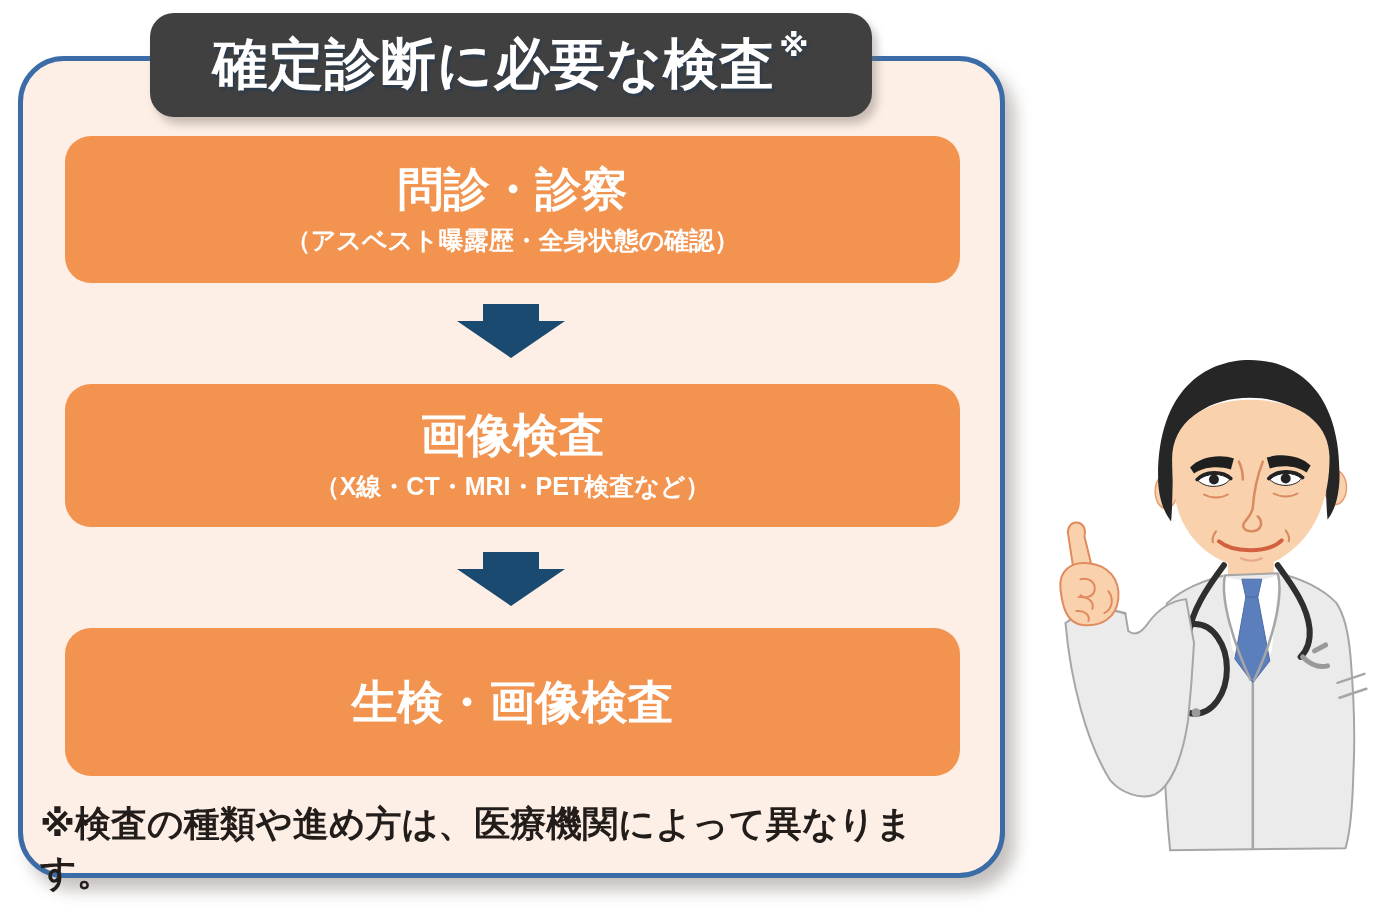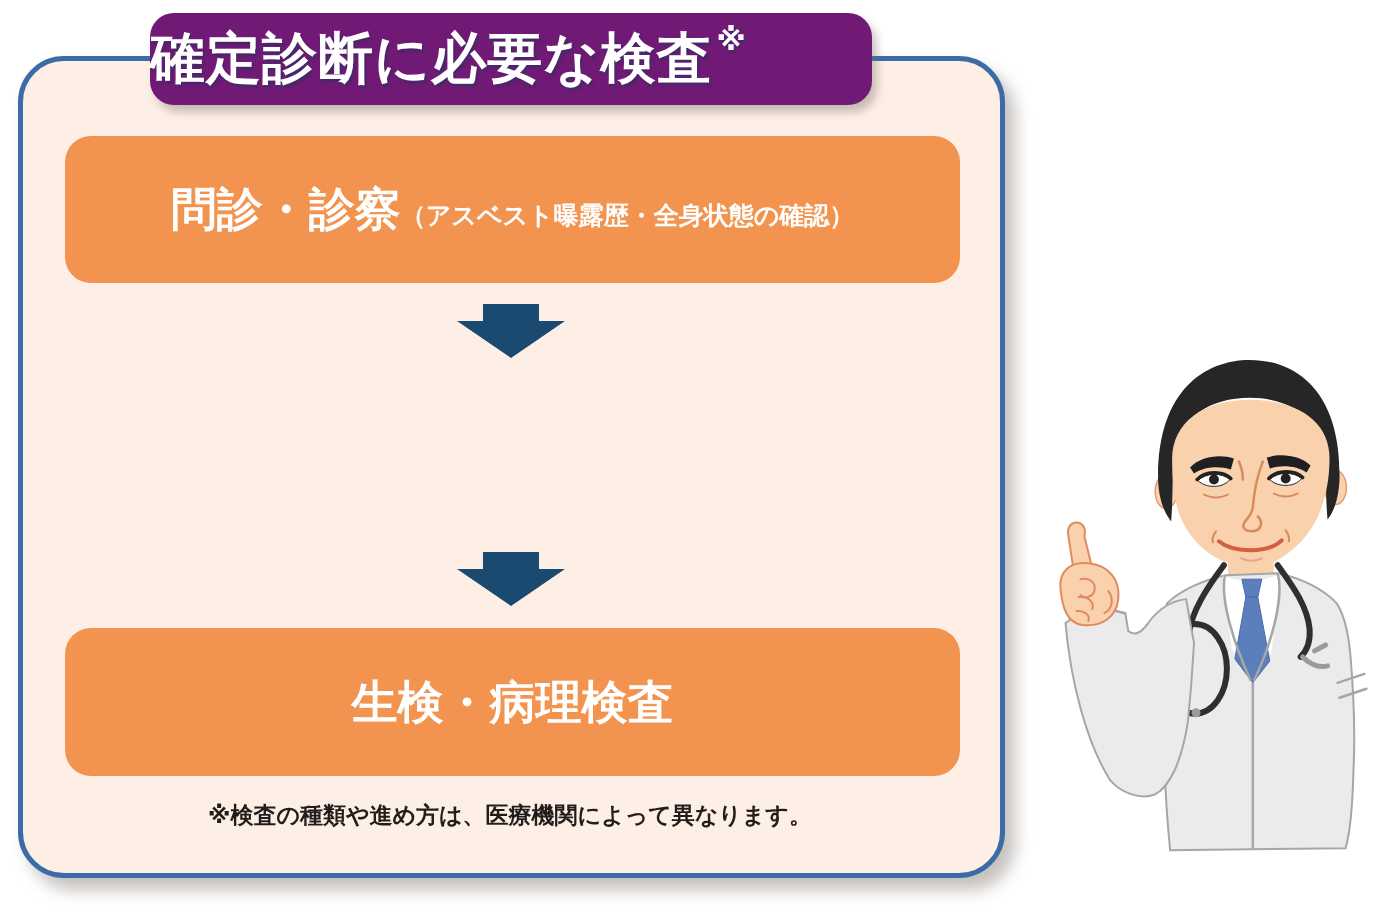--- a/index.html
+++ b/index.html
@@ -6,43 +6,43 @@
   .stage{
     position:relative;width:1380px;height:913px;background:#ffffff;overflow:hidden;
     font-family:"Liberation Sans","DejaVu Sans",sans-serif;
   }
   .panel{
     position:absolute;left:18px;top:56px;width:987px;height:822px;
     box-sizing:border-box;background:#fdefe6;border:5px solid #3b6ca7;
     border-radius:46px;box-shadow:10px 12px 16px rgba(125,115,108,.45);
   }
   .banner{
-    position:absolute;left:150px;top:13px;width:722px;height:92px;z-index:3;
-    background:#701a75;border-radius:24px;box-shadow:5px 7px 9px rgba(120,110,105,.40);
-    display:flex;align-items:center;
+    position:absolute;left:150px;top:13px;width:722px;height:104px;z-index:3;
+    background:#404040;border-radius:24px;box-shadow:5px 7px 9px rgba(120,110,105,.40);
+    display:flex;align-items:center;justify-content:center;
     color:#ffffff;font-size:55px;font-weight:800;letter-spacing:1px;
     text-shadow:2px 3px 2px rgba(25,55,90,.45);
   }
   .banner .note-mark{font-size:30px;position:relative;top:-20px;margin-left:4px;font-weight:800;}
   .step{
     position:absolute;left:65px;width:895px;background:#f2944f;border-radius:26px;
-    color:#ffffff;display:flex;flex-direction:row;align-items:center;justify-content:center;
+    color:#ffffff;display:flex;flex-direction:column;align-items:center;justify-content:center;
     text-align:right;z-index:2;
   }
   .step-1{top:136px;height:147px;}
   .step-2{top:384px;height:143px;}
   .step-3{top:628px;height:148px;}
   .step-heading{font-size:46px;font-weight:800;line-height:1.1;}
   .step-sub{font-size:25px;font-weight:600;margin-top:12px;line-height:1.1;}
   .arrow{position:absolute;left:457px;width:108px;height:54px;z-index:1;}
   .arrow-1{top:304px;}
   .arrow-2{top:552px;}
   .footnote{
     position:absolute;left:40px;top:800px;width:940px;z-index:2;
-    text-align:center;font-size:23px;font-weight:600;color:#221d1a;letter-spacing:0px;
+    font-size:36px;font-weight:600;color:#221d1a;letter-spacing:0px;
   }
   .doctor{position:absolute;left:1020px;top:352px;width:360px;height:561px;}
 </style>
 </head>
 <body>
 
 <div class="stage">
 
   <div class="panel"></div>
 
@@ -53,27 +53,31 @@
 
   <div class="step step-1">
     <div class="step-heading">問診・診察</div>
     <div class="step-sub">（アスベスト曝露歴・全身状態の確認）</div>
   </div>
 
   <svg class="arrow arrow-1" viewBox="0 0 108 54" aria-hidden="true">
     <polygon points="26,0 82,0 82,17 108,17 54,54 0,17 26,17" fill="#1b4a70"></polygon>
   </svg>
 
+  <div class="step step-2">
+    <div class="step-heading">画像検査</div>
+    <div class="step-sub">（X線・CT・MRI・PET検査など）</div>
+  </div>
 
   <svg class="arrow arrow-2" viewBox="0 0 108 54" aria-hidden="true">
     <polygon points="26,0 82,0 82,17 108,17 54,54 0,17 26,17" fill="#1b4a70"></polygon>
   </svg>
 
   <div class="step step-3">
-    <div class="step-heading">生検・病理検査</div>
+    <div class="step-heading">生検・画像検査</div>
   </div>
 
   <div class="footnote">※検査の種類や進め方は、医療機関によって異なります。</div>
 
   <svg class="doctor" viewBox="0 0 360 563" aria-hidden="true">
 
     <rect x="208" y="190" width="46" height="48" fill="#f9d2ad"></rect>
 
     <g>
       <path d="M147,252 C162,238 186,228 206,224 L257,222 C280,226 304,238 317,252

